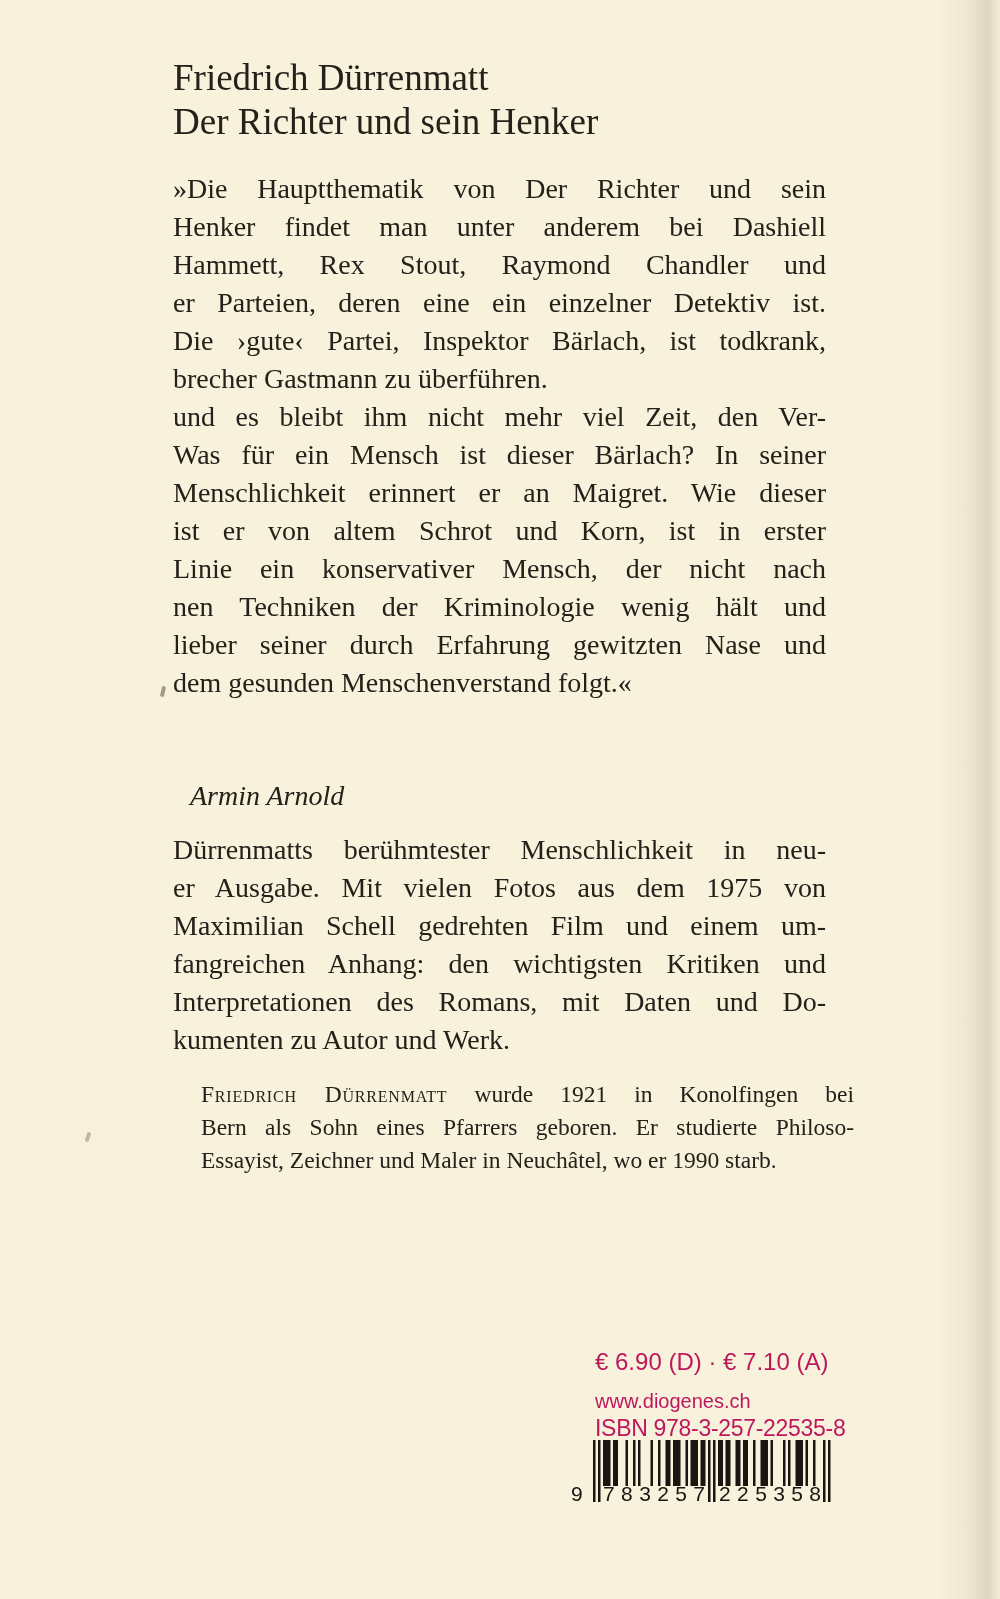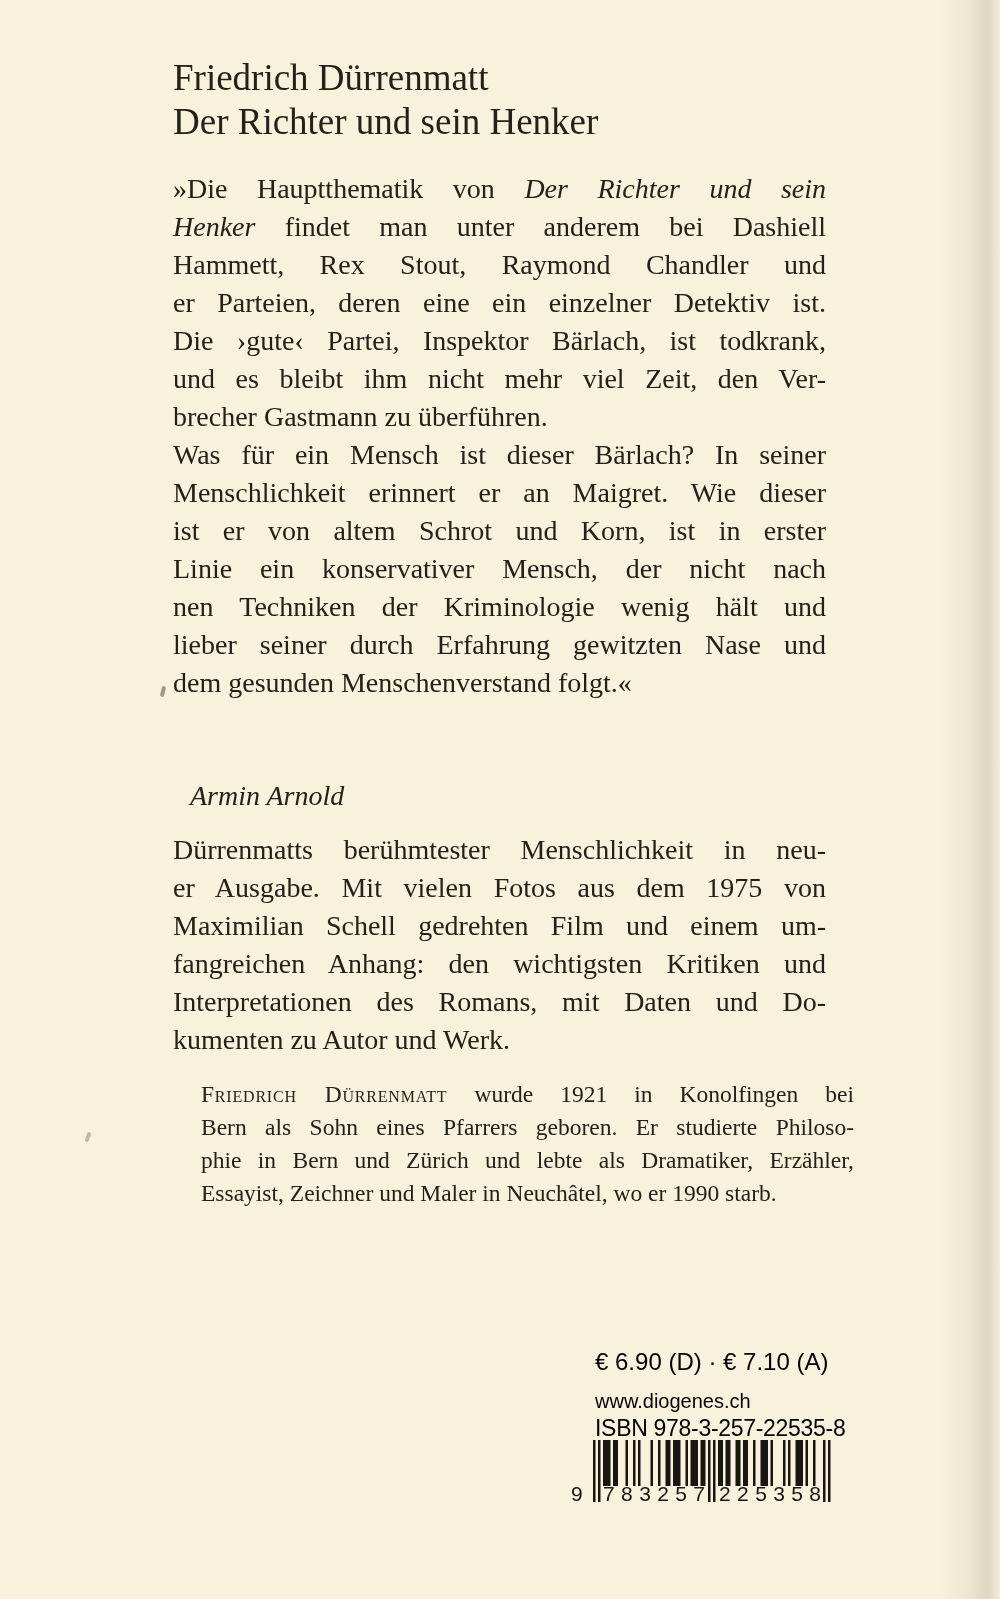--- a/index.html
+++ b/index.html
@@ -21,24 +21,24 @@
       rgba(130,118,98,0.22) 80%,
       rgba(205,195,175,0.12) 100%);
     pointer-events:none;
   }
   .title-block{position:absolute;left:173px;top:56px;font-size:37px;line-height:44px;}
   .quote-block{position:absolute;left:173px;top:170px;width:653px;font-size:28px;line-height:38px;}
   .blurb-block{position:absolute;left:173px;top:831px;width:653px;font-size:28px;line-height:38px;}
   .bio-block{position:absolute;left:173px;top:1078px;width:653px;font-size:23.5px;line-height:33px;margin-left:28px;}
   .line{text-align:justify;text-align-last:justify;}
   .line.end{text-align-last:left;}
-  .it{font-style:italic;}
+  .it{}
   .sc{font-variant:small-caps;letter-spacing:0.8px;}
   .attribution{position:absolute;left:190px;top:780px;font-size:28px;font-style:italic;}
-  .footer-text{position:absolute;left:595px;font-family:"Liberation Sans",sans-serif;color:#000000;white-space:nowrap;}
+  .footer-text{position:absolute;left:595px;font-family:"Liberation Sans",sans-serif;color:#be185d;white-space:nowrap;}
   .price{top:1348px;font-size:24px;}
   .website{top:1390px;font-size:20px;}
   .isbn{top:1415px;font-size:23px;letter-spacing:-0.3px;}
   .barcode{position:absolute;left:593px;top:1440px;width:238px;height:66px;}
   .bc-bars{position:absolute;left:0;top:0;}
   .bc-first{position:absolute;left:-22px;bottom:0px;font-family:"Liberation Sans",sans-serif;font-size:21px;color:#191510;}
   .bc-group{position:absolute;bottom:0px;width:102px;display:flex;justify-content:space-between;
     font-family:"Liberation Sans",sans-serif;font-size:21px;color:#191510;}
   .bc-g1{left:10px;}
   .bc-g2{left:126px;}
@@ -56,22 +56,22 @@
     <div>Friedrich Dürrenmatt</div>
     <div>Der Richter und sein Henker</div>
   </div>
 
   <div class="quote-block" id="quote-lines">
       <div class="line"><span>»Die Hauptthematik von </span><span class="it">Der Richter und sein</span></div>
       <div class="line"><span class="it">Henker</span><span> findet man unter anderem bei Dashiell</span></div>
       <div class="line"><span>Hammett, Rex Stout, Raymond Chandler und</span></div>
       <div class="line"><span>er Parteien, deren eine ein einzelner Detektiv ist.</span></div>
       <div class="line"><span>Die ›gute‹ Partei, Inspektor Bärlach, ist todkrank,</span></div>
+      <div class="line end"><span>brecher Gastmann zu überführen.</span></div>
       <div class="line"><span>und es bleibt ihm nicht mehr viel Zeit, den Ver-</span></div>
-      <div class="line end"><span>brecher Gastmann zu überführen.</span></div>
       <div class="line"><span>Was für ein Mensch ist dieser Bärlach? In seiner</span></div>
       <div class="line"><span>Menschlichkeit erinnert er an Maigret. Wie dieser</span></div>
       <div class="line"><span>ist er von altem Schrot und Korn, ist in erster</span></div>
       <div class="line"><span>Linie ein konservativer Mensch, der nicht nach</span></div>
       <div class="line"><span>nen Techniken der Kriminologie wenig hält und</span></div>
       <div class="line"><span>lieber seiner durch Erfahrung gewitzten Nase und</span></div>
       <div class="line end"><span>dem gesunden Menschenverstand folgt.«</span></div>
     </div>
 
   <div class="attribution">Armin Arnold</div>
@@ -81,21 +81,20 @@
       <div class="line"><span>er Ausgabe. Mit vielen Fotos aus dem 1975 von</span></div>
       <div class="line"><span>Maximilian Schell gedrehten Film und einem um-</span></div>
       <div class="line"><span>fangreichen Anhang: den wichtigsten Kritiken und</span></div>
       <div class="line"><span>Interpretationen des Romans, mit Daten und Do-</span></div>
       <div class="line end"><span>kumenten zu Autor und Werk.</span></div>
     </div>
 
   <div class="bio-block" id="bio-lines">
       <div class="line"><span class="sc">Friedrich Dürrenmatt</span><span> wurde 1921 in Konolfingen bei</span></div>
       <div class="line"><span>Bern als Sohn eines Pfarrers geboren. Er studierte Philoso-</span></div>
-      <div class="line"><span>phie in Bern und Zürich und lebte als Dramatiker, Erzähler,</span></div>
       <div class="line end"><span>Essayist, Zeichner und Maler in Neuchâtel, wo er 1990 starb.</span></div>
     </div>
 
   <div class="footer-text price">€ 6.90 (D) · € 7.10 (A)</div>
   <div class="footer-text website">www.diogenes.ch</div>
   <div class="footer-text isbn">ISBN 978-3-257-22535-8</div>
 
   <div class="barcode" id="barcode">
     <div class="bc-bars" id="bc-bars"><svg width="238" height="64" viewBox="0 0 238 64" xmlns="http://www.w3.org/2000/svg">
           <rect x="0.0" y="0" width="2.5" height="62" fill="#191510"></rect>

